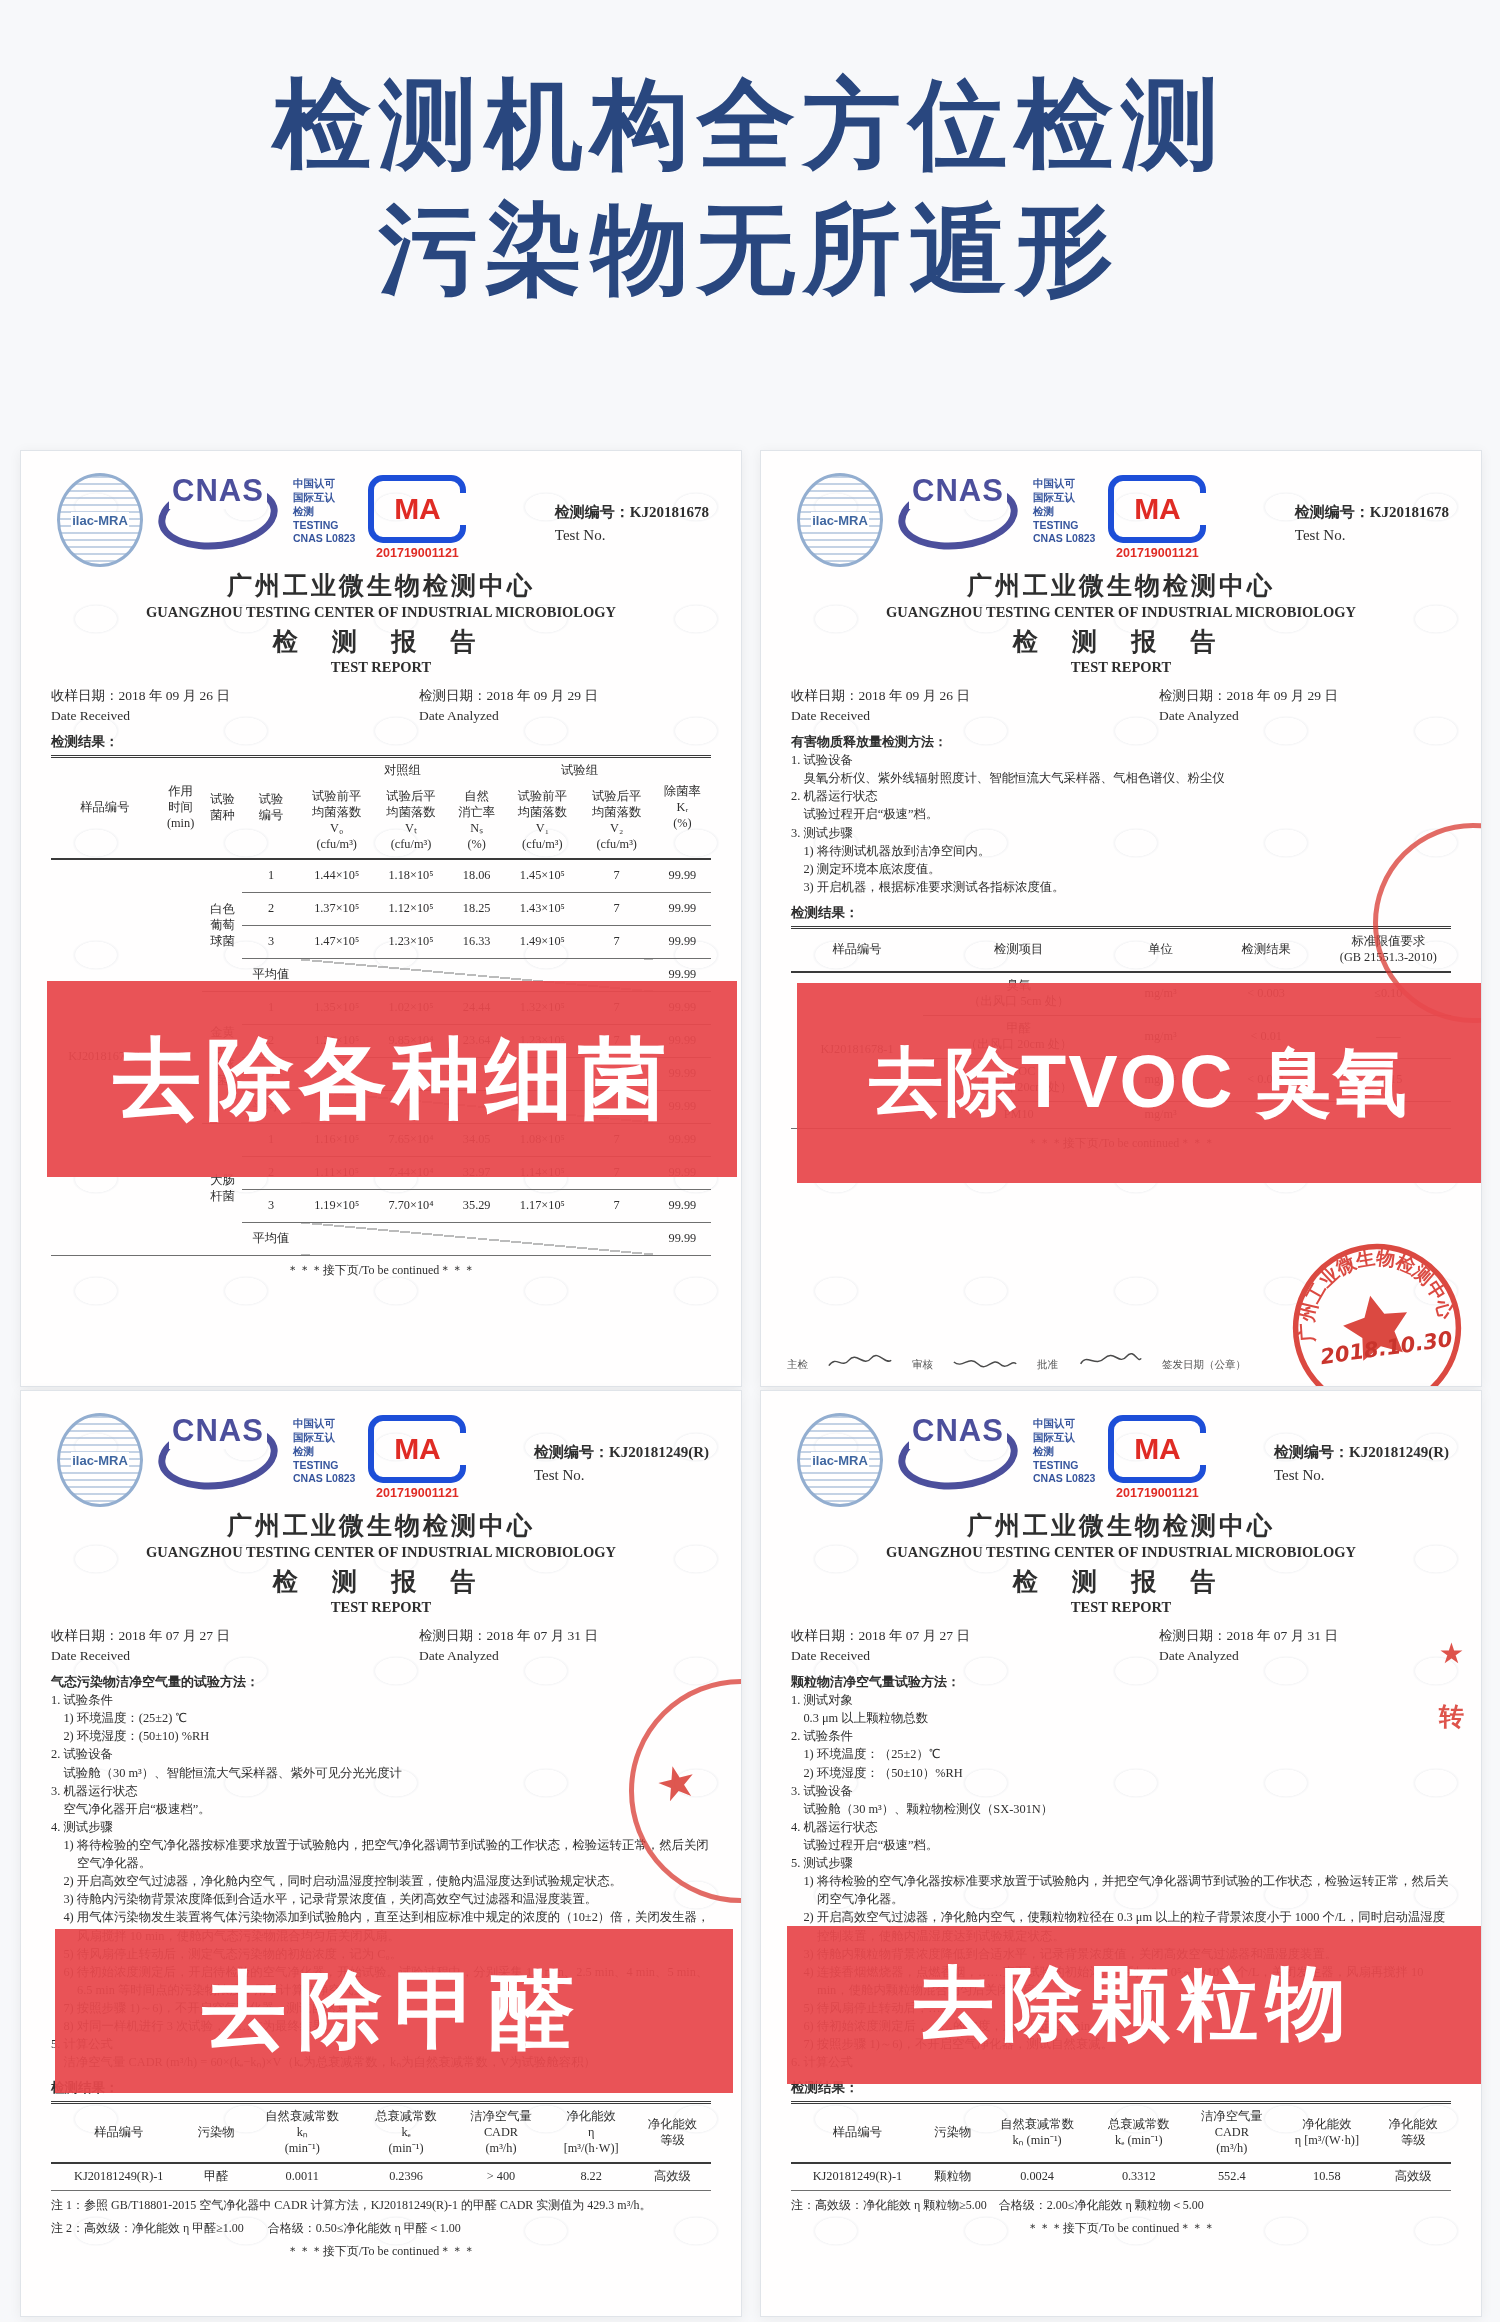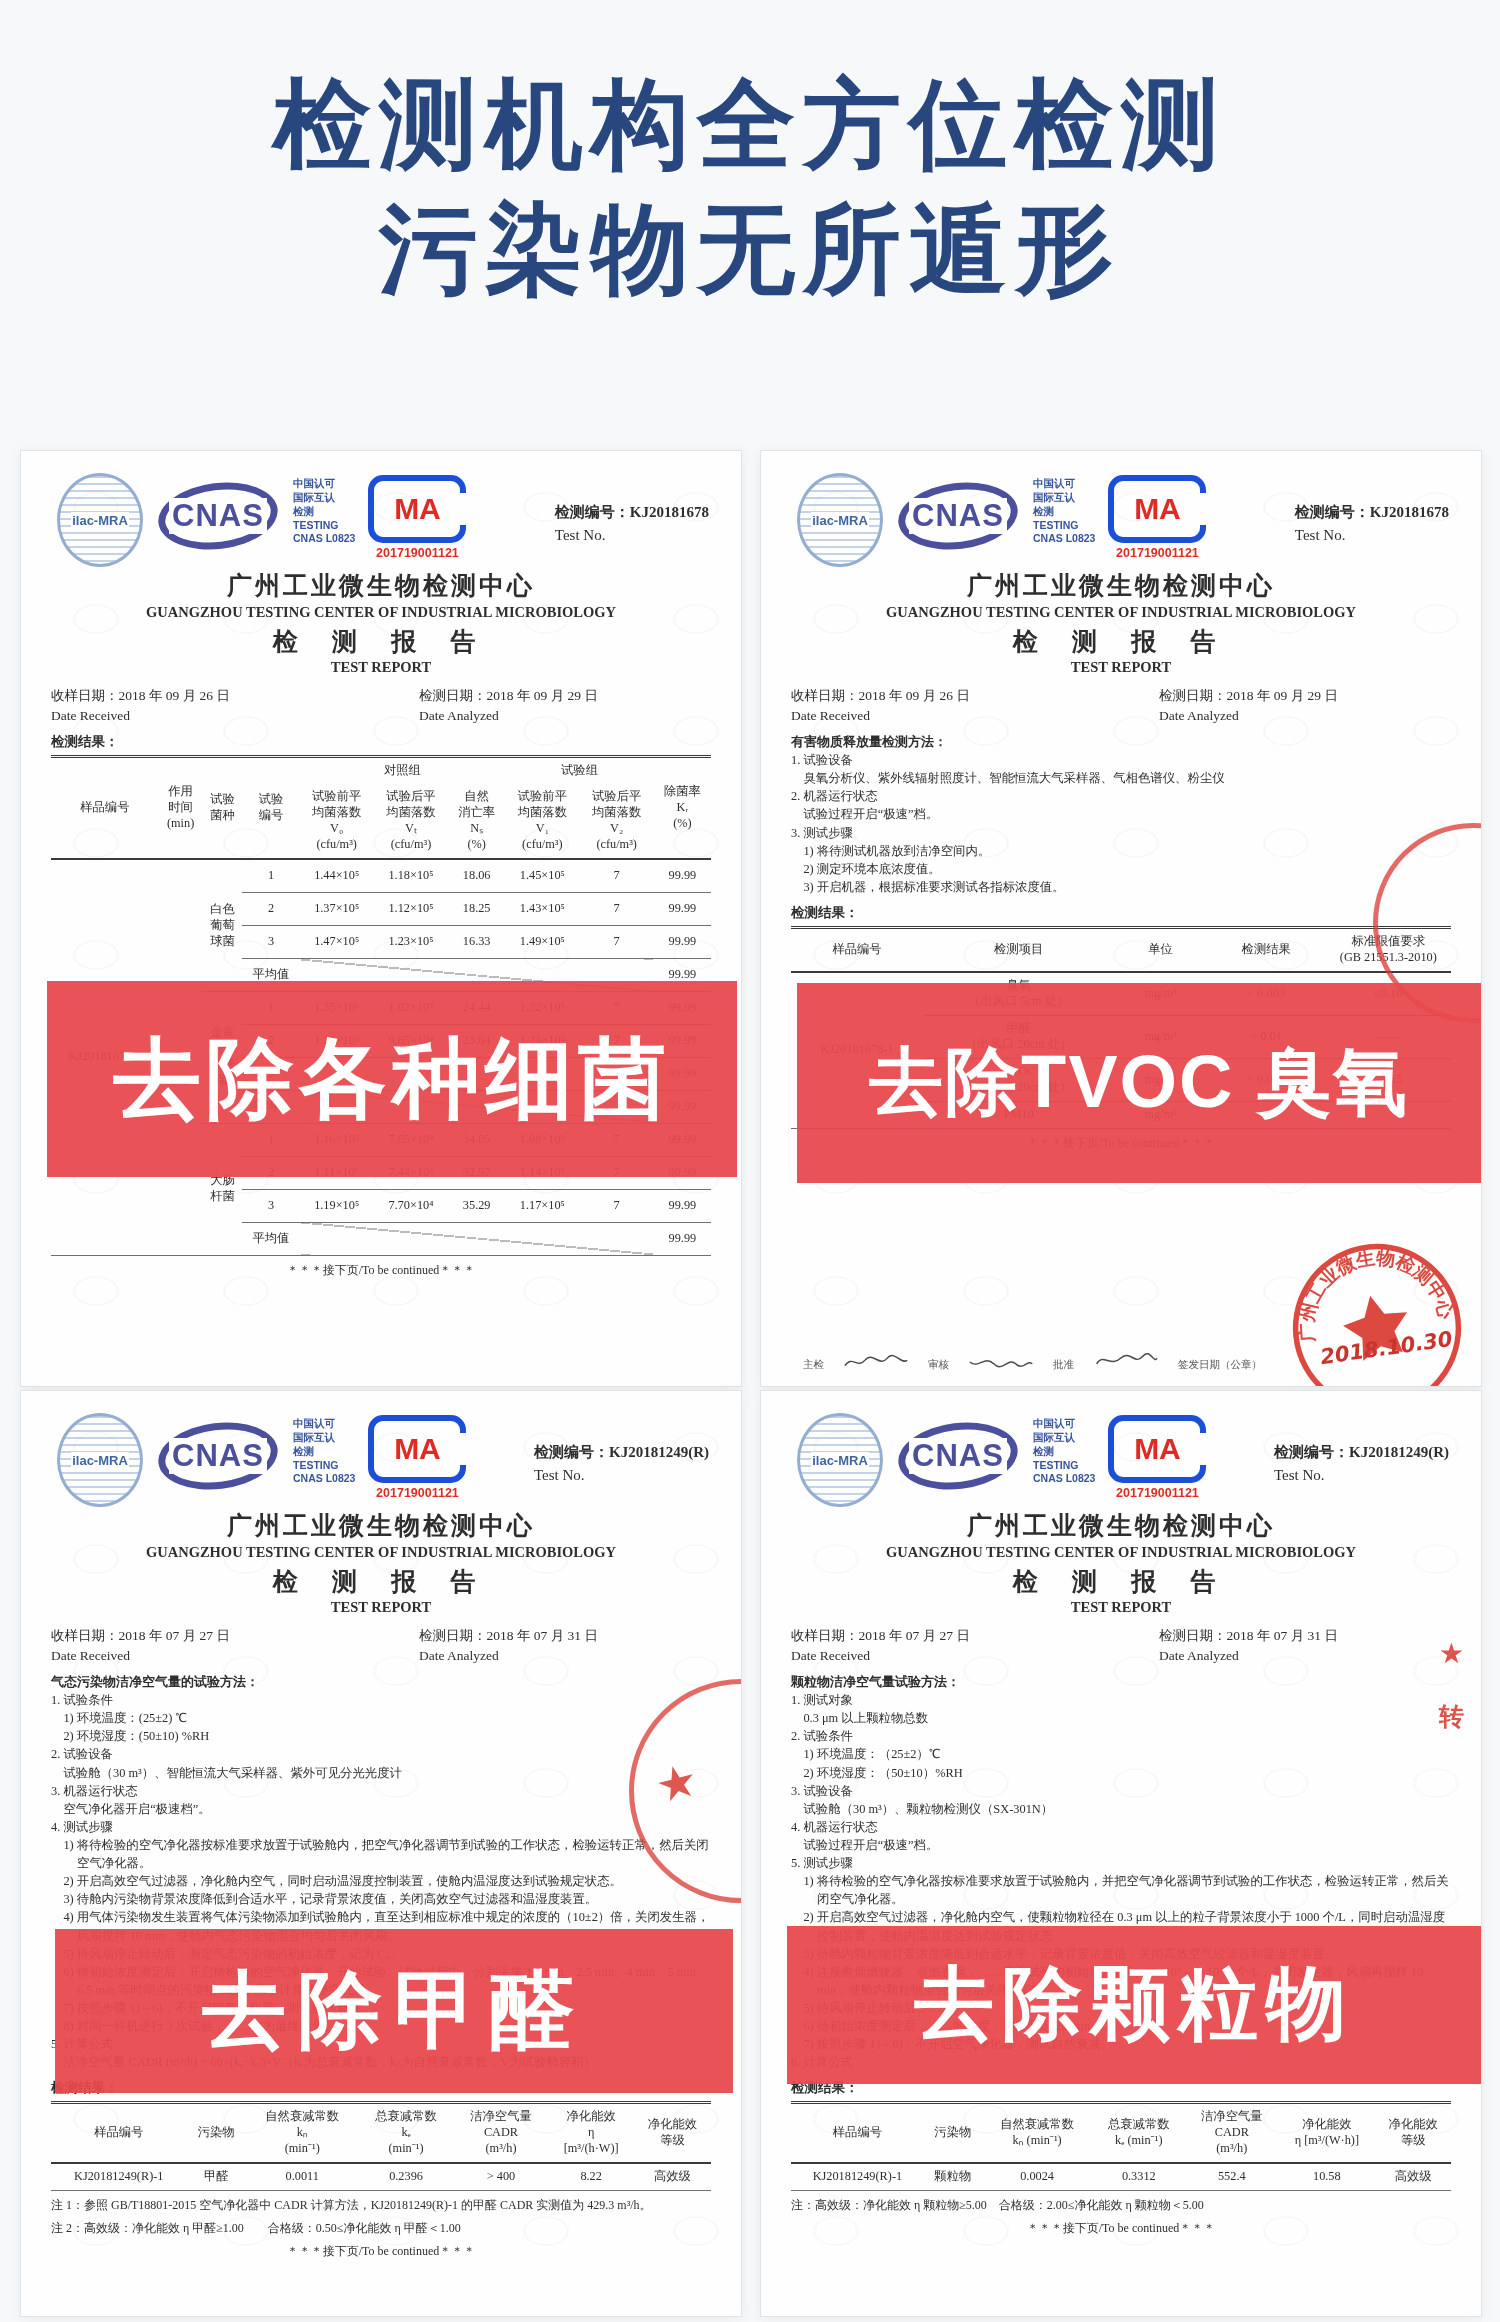--- a/index.html
+++ b/index.html
@@ -22,21 +22,21 @@
     background-image:radial-gradient(ellipse 34px 22px at center, transparent 60%, rgba(140,152,170,.20) 62%, transparent 70%);
     background-size:150px 112px;opacity:.45;}
   .pad{position:relative;z-index:2;padding:12px 30px 8px;}
 
   
   .logo-row{display:flex;align-items:flex-start;gap:13px;padding:10px 2px 0 6px;}
   .ilac{flex:none;width:80px;height:88px;border:3px solid #93aed0;border-radius:50%;
     background:repeating-linear-gradient(180deg, rgba(147,174,208,.55) 0 2px, transparent 2px 7px);
     display:flex;align-items:center;justify-content:center;}
   .ilac span{background:#fff;color:#3f66a0;font:bold 13px "Liberation Sans",sans-serif;padding:1px 1px;}
-  .cnas{flex:none;position:relative;width:124px;height:86px;display:flex;align-items:center;justify-content:center;}
+  .cnas{flex:none;position:relative;width:124px;height:86px;display:flex;align-items:flex-start;justify-content:center;}
   .cnas .ring{position:absolute;left:2px;right:2px;top:10px;bottom:10px;border:7px solid #4c4f9c;
     border-radius:50%;transform:rotate(-7deg);}
   .cnas b{position:relative;background:#fffefe;color:#4c4f9c;padding:0 3px;
     font:800 31px "Liberation Sans",sans-serif;letter-spacing:1px;}
   .accred{font:bold 10.5px "Liberation Sans",sans-serif;color:#37559d;line-height:1.32;margin-top:4px;flex:none;}
   .cma{flex:none;text-align:center;margin-top:2px;}
   .cma .box{width:86px;height:56px;border:6px solid #1d4ed8;border-radius:15px;position:relative;
     display:flex;align-items:center;justify-content:center;}
   .cma .box::after{content:"";position:absolute;right:-9px;top:12px;bottom:12px;width:9px;background:#fffefe;}
   .cma .box b{font:900 30px "Liberation Sans",sans-serif;color:#e02b24;}
@@ -86,21 +86,21 @@
     font-family:"DejaVu Sans",sans-serif;}
   .frag{position:absolute;z-index:4;border:5px solid rgba(216,58,49,.75);border-radius:50%;}
   .f2{width:190px;height:190px;right:-92px;top:372px;}
   .f3{width:214px;height:214px;right:-112px;top:288px;}
   .fstar{position:absolute;color:rgba(216,58,49,.85);font-size:46px;left:22px;top:72px;transform:rotate(-14deg);}
   .vfrag{position:absolute;z-index:4;right:12px;top:248px;color:rgba(216,53,44,.85);
     writing-mode:vertical-rl;font-weight:bold;font-size:25px;letter-spacing:16px;
     font-family:"Liberation Sans",sans-serif;}
 
   
-  .signrow{position:absolute;z-index:6;left:42px;right:200px;bottom:12px;display:flex;
+  .signrow{position:absolute;z-index:6;left:26px;right:200px;bottom:12px;display:flex;
     align-items:flex-end;gap:19px;font-size:10.5px;color:#555;}
   .signrow svg{flex:none;}
   .siglabel{flex:none;padding-bottom:2px;}
 </style>
 </head>
 <body>
 
 <div class="main-title">
   <div>检测机构全方位检测</div>
   <div>污染物无所遁形</div>

